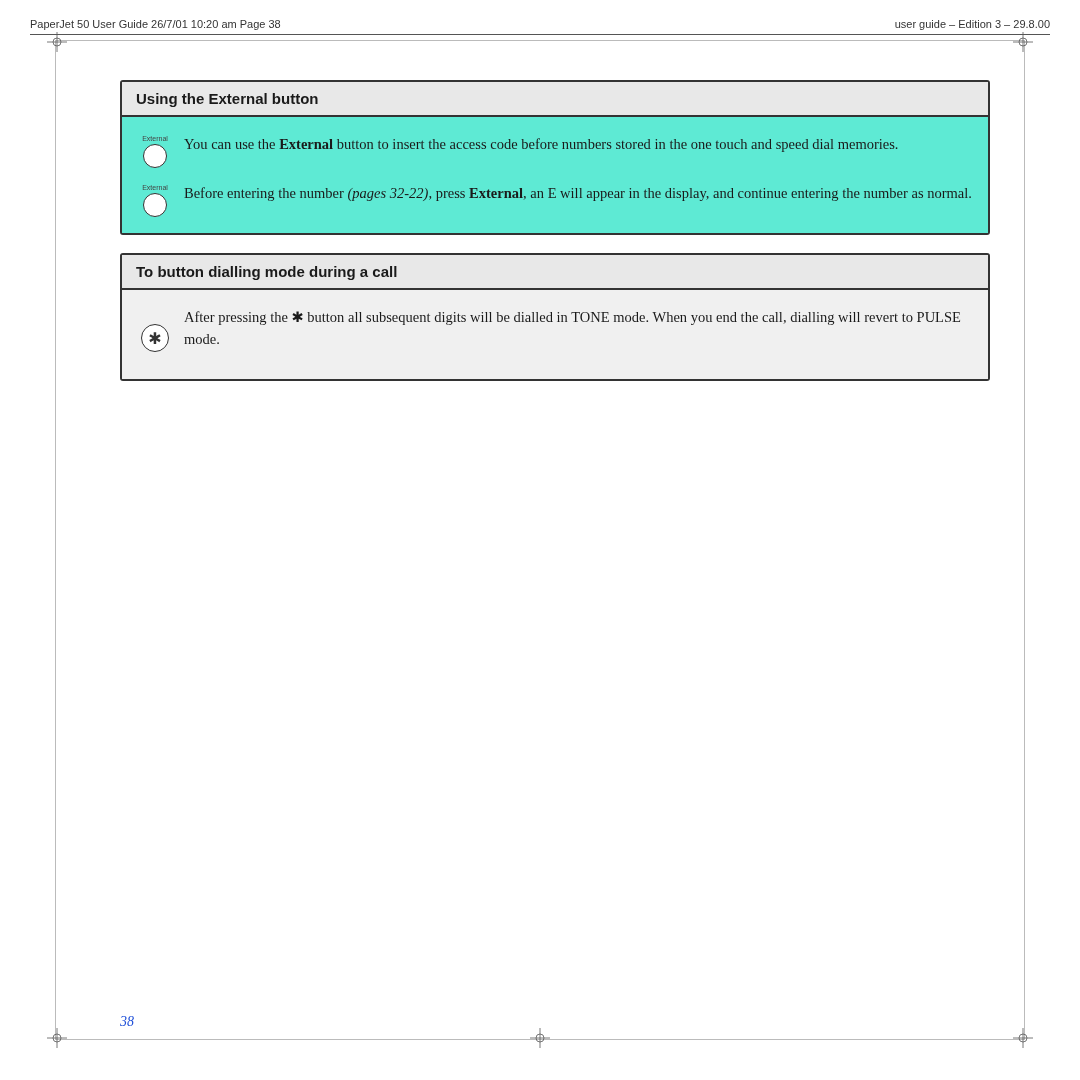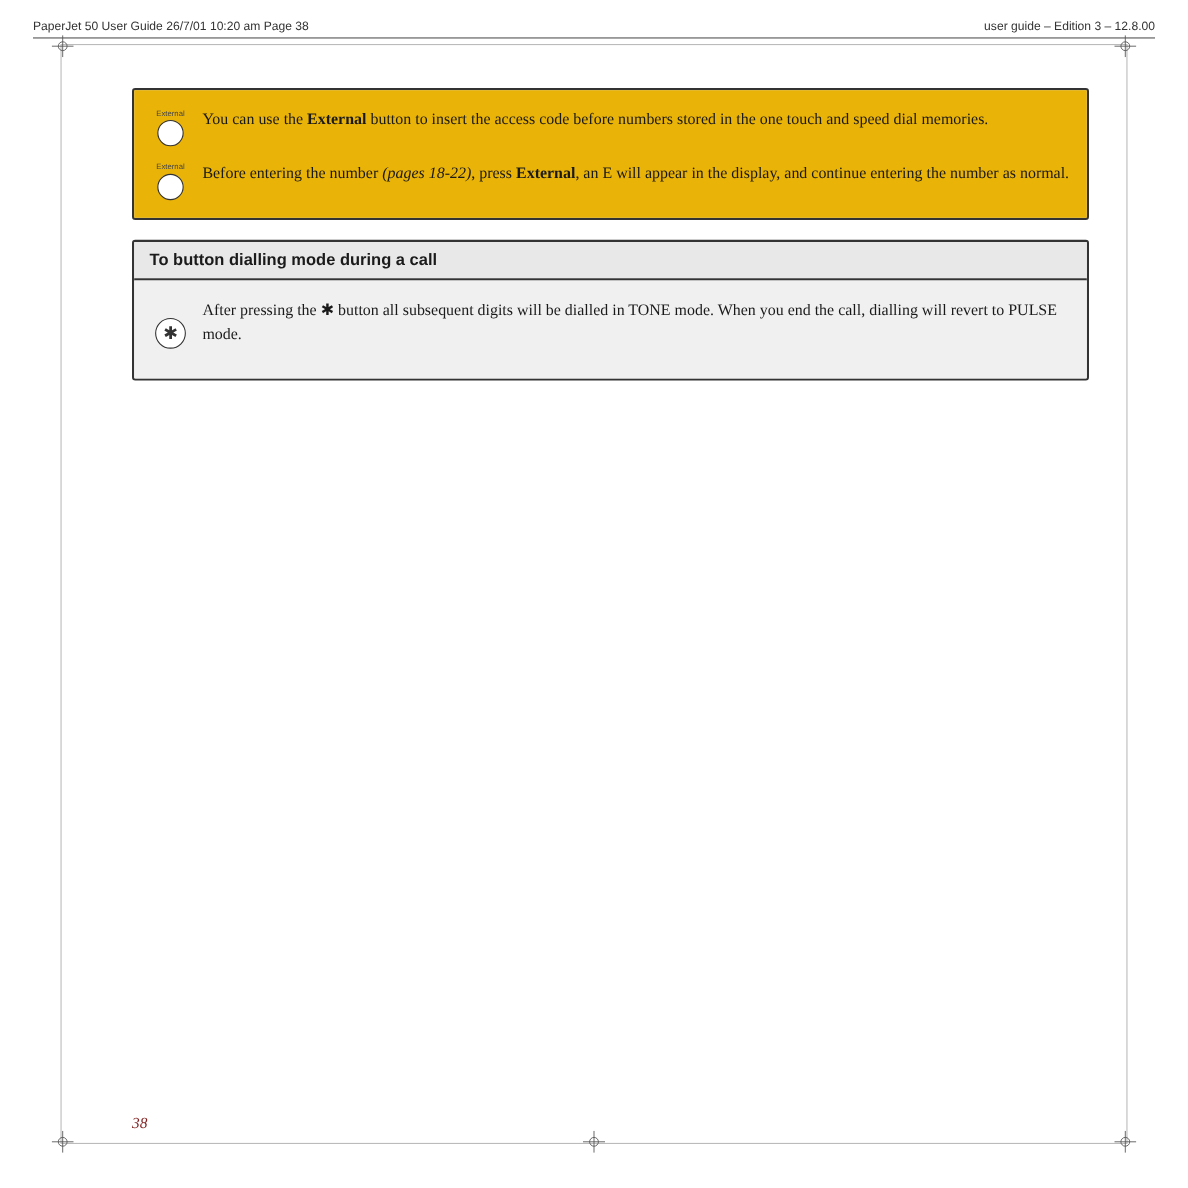--- a/index.html
+++ b/index.html
@@ -60,21 +60,21 @@
     .section-header {
       background: #e8e8e8;
       padding: 8px 14px;
       font-weight: bold;
       font-size: 15px;
       font-family: Arial, sans-serif;
       border-bottom: 2px solid #333;
     }
 
     .section-body {
-      background: #eab308;
+      background: #5eead4;
       padding: 16px 14px 16px 14px;
     }
 
     
     .icon-row {
       display: flex;
       align-items: flex-start;
       margin-bottom: 14px;
     }
 
@@ -166,29 +166,29 @@
       color: #1a1a1a;
     }
 
     .page-number {
       position: absolute;
       bottom: 50px;
       left: 120px;
       font-size: 14px;
       font-style: italic;
       font-family: 'Times New Roman', Times, serif;
-      color: #7f1d1d;
+      color: #1d4ed8;
     }
   </style>
 </head>
 <body>
 
 <div class="header">
   <span>PaperJet 50  User Guide    26/7/01   10:20 am    Page 38</span>
-  <span>user guide – Edition 3 – 12.8.00</span>
+  <span>user guide – Edition 3 – 29.8.00</span>
 </div>
 
 <div class="page-border"></div>
 
 <svg style="position:absolute;top:32px;left:47px;width:20px;height:20px;" viewBox="0 0 20 20">
   <line x1="10" y1="0" x2="10" y2="20" stroke="#555" stroke-width="0.8"></line>
   <line x1="0" y1="10" x2="20" y2="10" stroke="#555" stroke-width="0.8"></line>
   <circle cx="10" cy="10" r="4" fill="none" stroke="#555" stroke-width="0.8"></circle>
 </svg>
 
@@ -212,39 +212,40 @@
 
 <svg style="position:absolute;bottom:32px;right:47px;width:20px;height:20px;" viewBox="0 0 20 20">
   <line x1="10" y1="0" x2="10" y2="20" stroke="#555" stroke-width="0.8"></line>
   <line x1="0" y1="10" x2="20" y2="10" stroke="#555" stroke-width="0.8"></line>
   <circle cx="10" cy="10" r="4" fill="none" stroke="#555" stroke-width="0.8"></circle>
 </svg>
 
 <div class="content">
 
   <div class="section-box">
+    <div class="section-header">Using the External button</div>
     <div class="section-body">
 
       <div class="icon-row">
         <div class="button-icon">
           <span class="label-text">External</span>
           <div class="button-circle"></div>
         </div>
         <div class="row-text">
           You can use the <b>External</b> button to insert the access code before numbers stored in the one touch and speed dial memories.
         </div>
       </div>
 
       <div class="icon-row">
         <div class="button-icon">
           <span class="label-text">External</span>
           <div class="button-circle"></div>
         </div>
         <div class="row-text">
-          Before entering the number <em>(pages 18-22)</em>, press <b>External</b>, an E will appear in the display, and continue entering the number as normal.
+          Before entering the number <em>(pages 32-22)</em>, press <b>External</b>, an E will appear in the display, and continue entering the number as normal.
         </div>
       </div>
 
 
     </div>
   </div>
 
   <div class="section-box">
     <div class="section-header">To button dialling mode during a call</div>
     <div class="section2-body">

